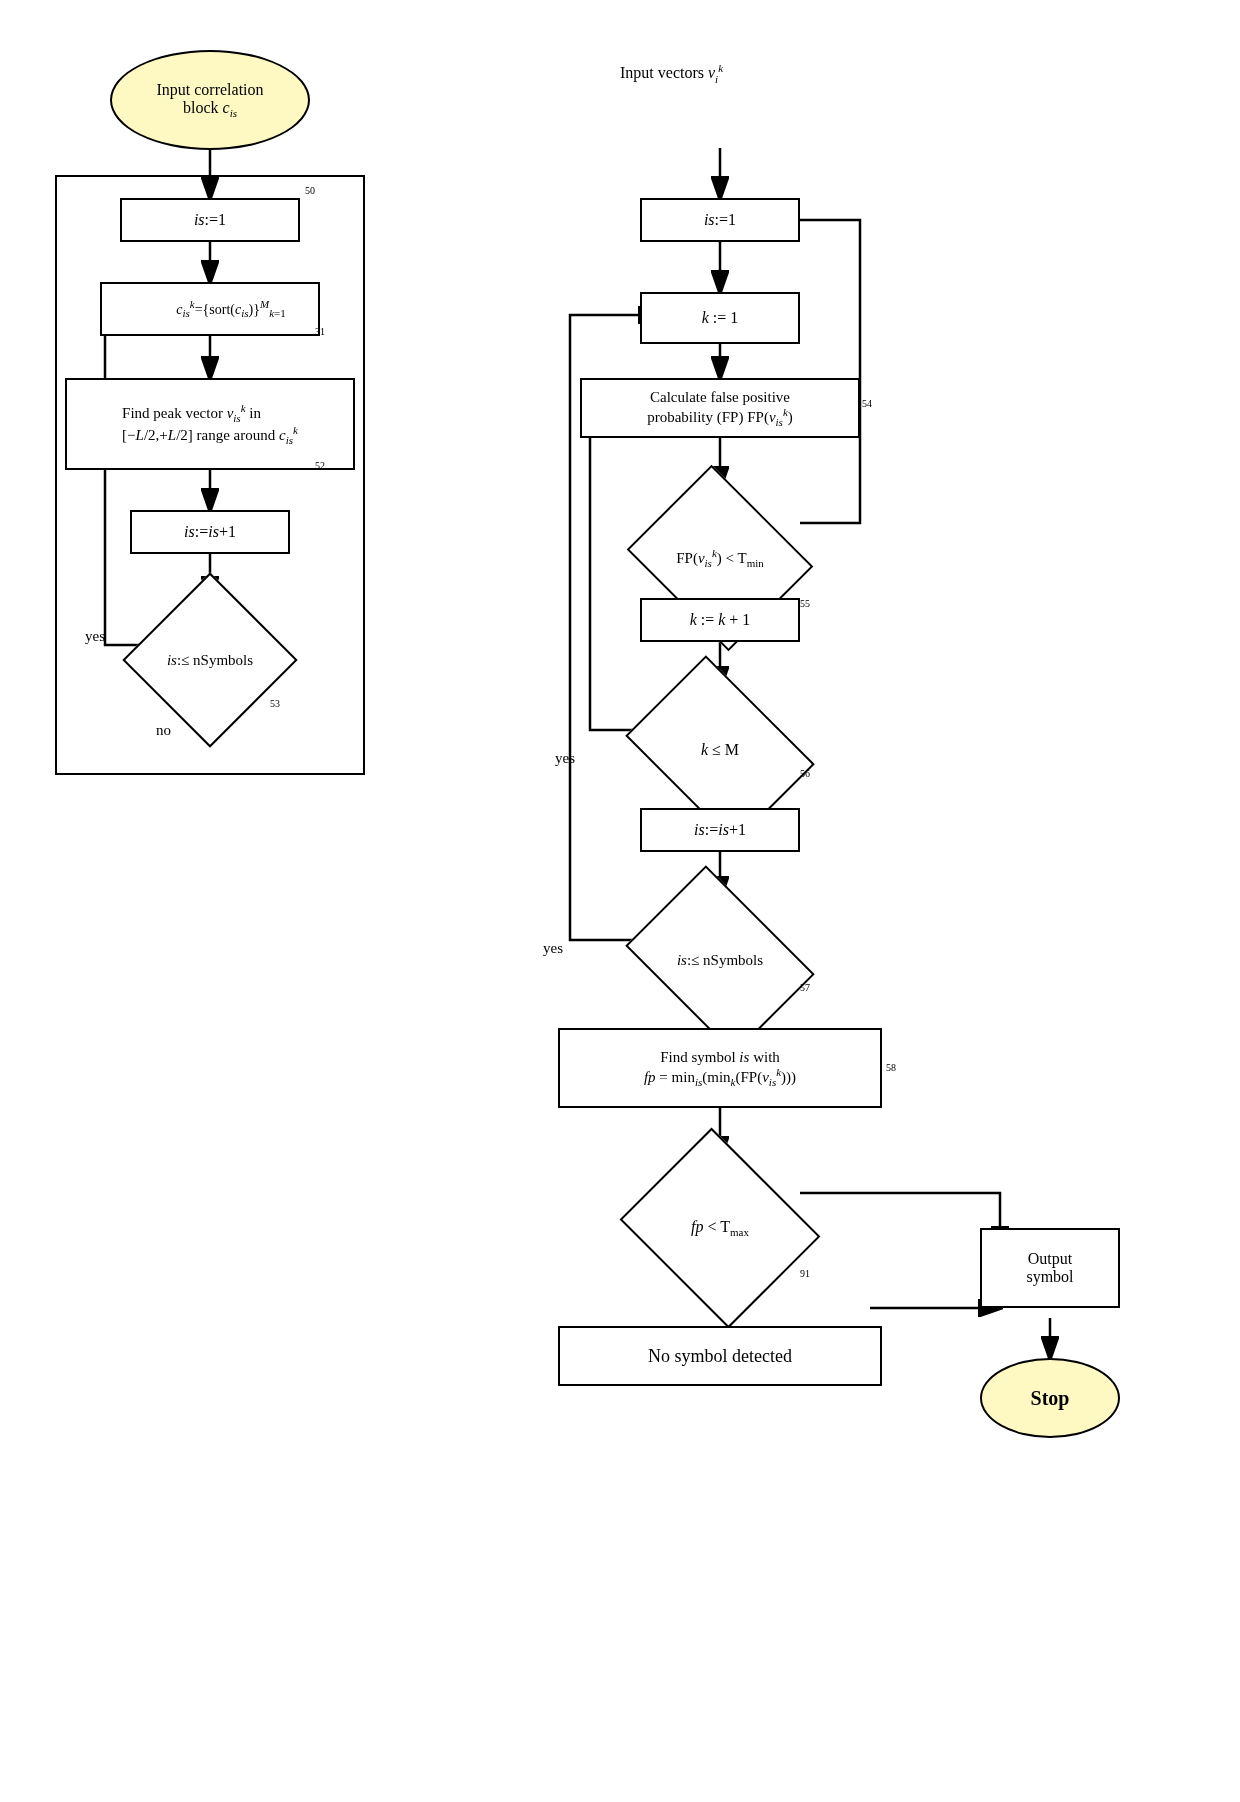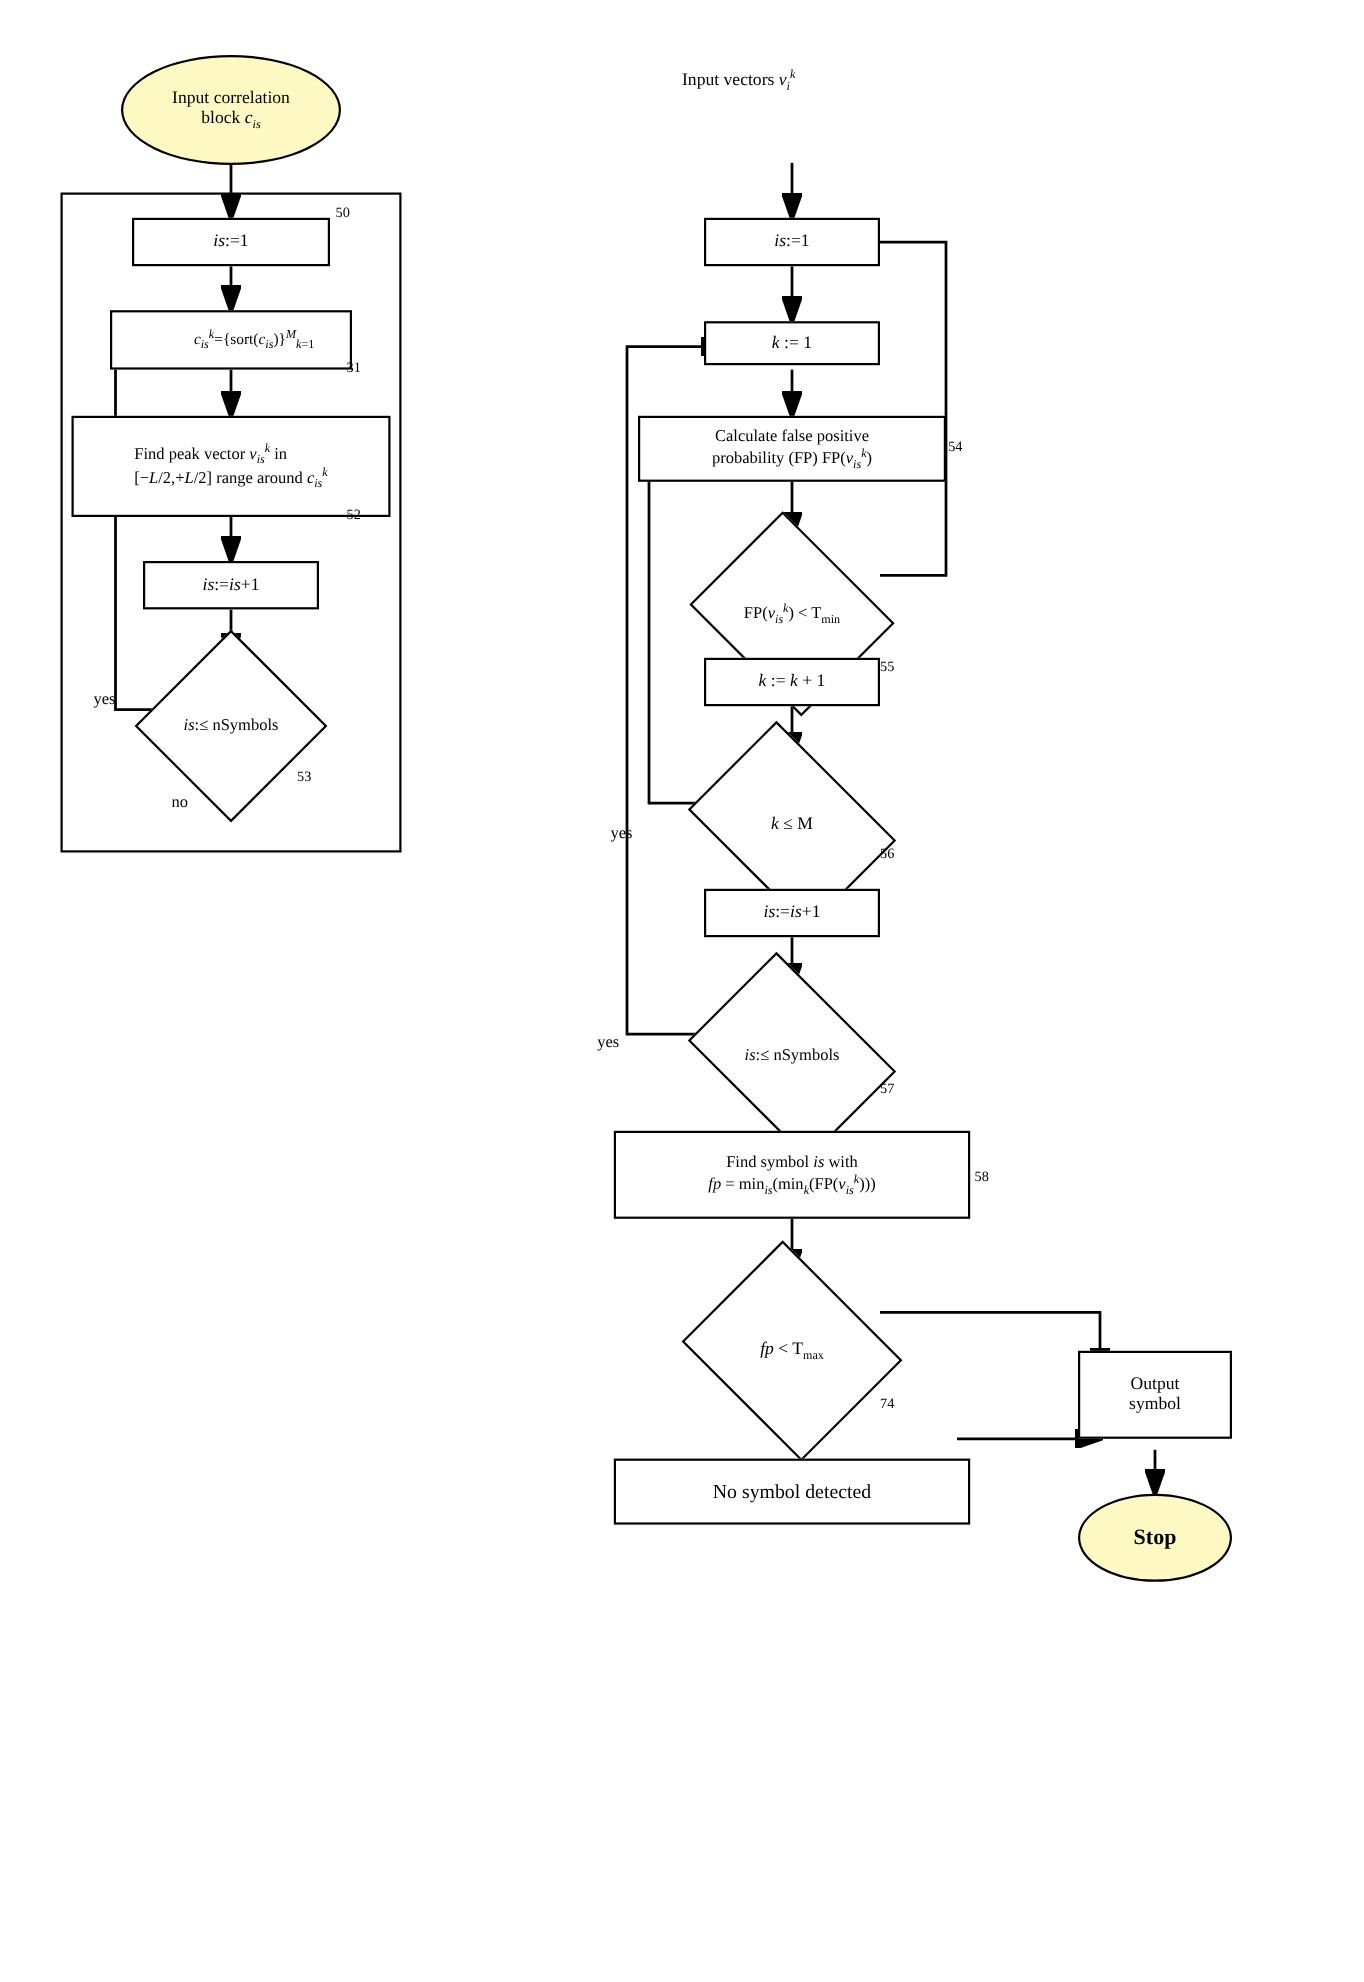--- a/index.html
+++ b/index.html
@@ -35,21 +35,21 @@
       font-size: 16px;
     }
     .label {
       position: absolute;
       font-size: 15px;
       text-align: center;
       pointer-events: none;
     }
     .step-num {
       position: absolute;
-      font-size: 13px;
+      font-size: 10px;
       font-style: normal;
     }
     svg.arrows {
       position: absolute;
       top: 0; left: 0;
       width: 1240px;
       height: 1802px;
       pointer-events: none;
       overflow: visible;
     }
@@ -175,21 +175,21 @@
 <div style="position:absolute; left:55px; top:175px; width:310px; height:600px; border:2px solid #000; background:transparent; z-index:0;"></div>
 
 <div style="position:absolute; left:620px; top:62px; font-size:16px;">
   Input vectors <em>v</em><sub><em>i</em></sub><sup><em>k</em></sup>
 </div>
 
 <div class="box" style="left:640px; top:198px; width:160px; height:44px;">
   <span><em>is</em>:=1</span>
 </div>
 
-<div class="box" style="left:640px; top:292px; width:160px; height:40px;">
+<div class="box" style="left:640px; top:292px; width:160px; height:52px;">
   <span><em>k</em> := 1</span>
 </div>
 
 <div class="box" style="left:580px; top:378px; width:280px; height:60px; font-size:15px; text-align:center;">
   <span>Calculate false positive<br>probability (FP) FP(<em>v</em><sub><em>is</em></sub><sup><em>k</em></sup>)</span>
 </div>
 
 <div class="step-num" style="left:862px; top:398px;">
   <span>54</span>
 </div>
@@ -248,21 +248,21 @@
 </div>
 
 <div style="position:absolute; left:638px; top:1158px; width:164px; height:140px;">
   <div style="position:absolute; top:5px; left:5px; width:154px; height:130px; background:#fff; border:2.5px solid #000; transform:rotate(45deg); transform-origin:77px 65px;"></div>
   <div style="position:absolute; top:0; left:0; width:164px; height:140px; display:flex; align-items:center; justify-content:center; text-align:center; font-size:16px; z-index:5;">
     <span><em>fp</em> &lt; T<sub>max</sub></span>
   </div>
 </div>
 
 <div class="step-num" style="left:800px; top:1268px;">
-  <span>74</span>
+  <span>91</span>
 </div>
 
 <div class="box" style="left:558px; top:1326px; width:324px; height:60px; font-size:18px;">
   <span>No symbol detected</span>
 </div>
 
 <div class="box" style="left:980px; top:1228px; width:140px; height:80px; font-size:16px; text-align:center;">
   <span>Output<br>symbol</span>
 </div>
 

